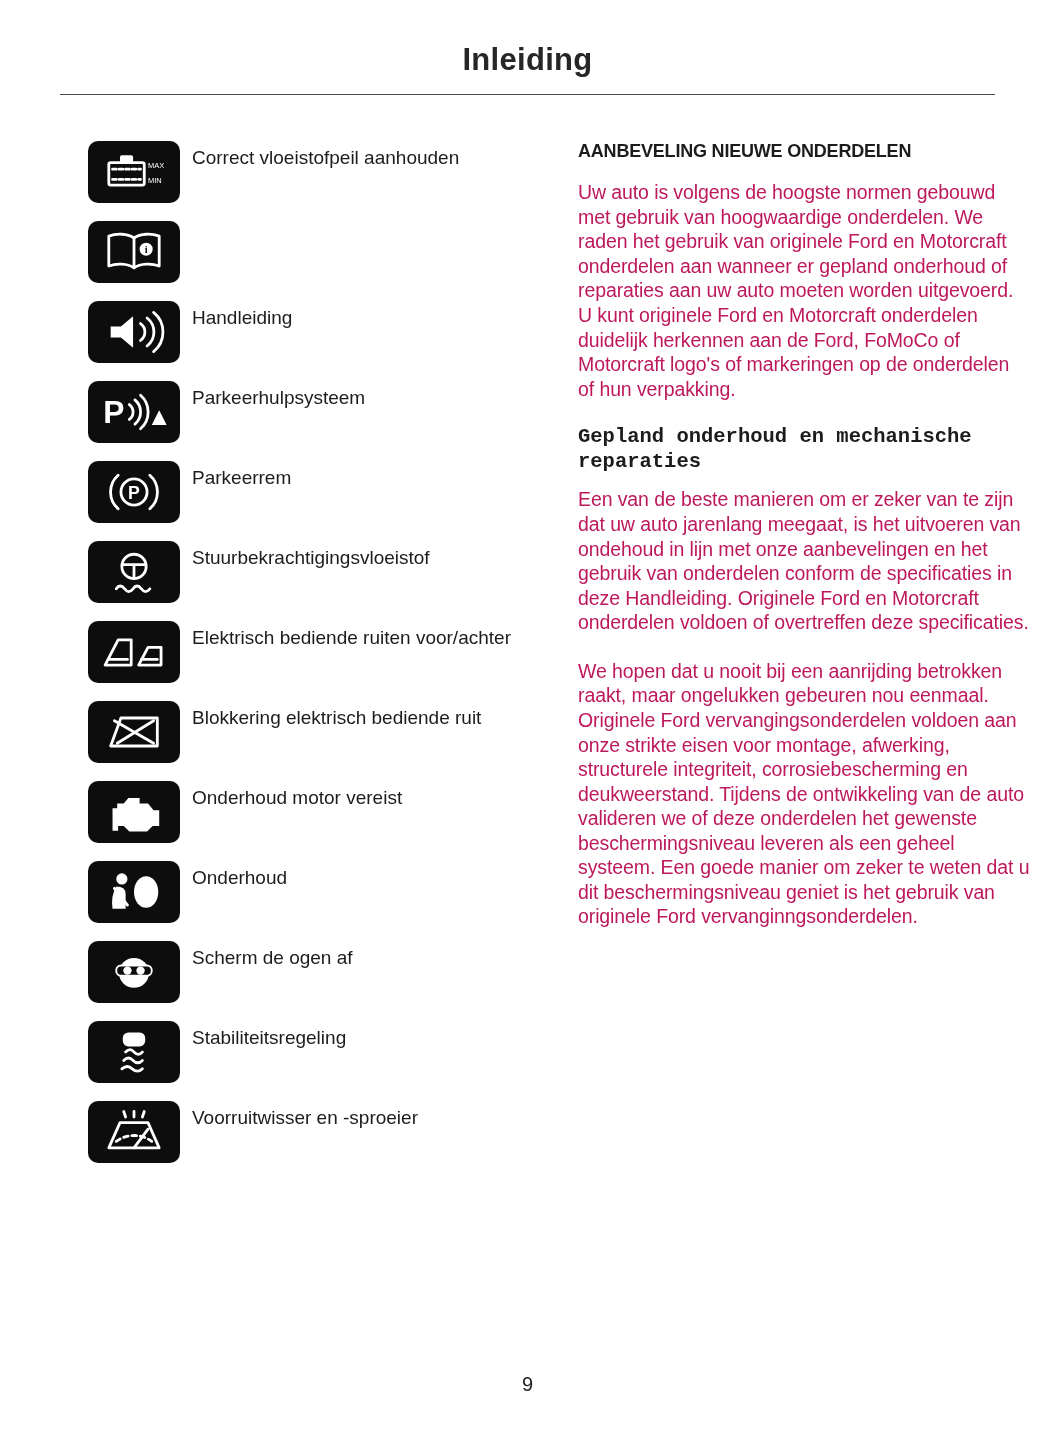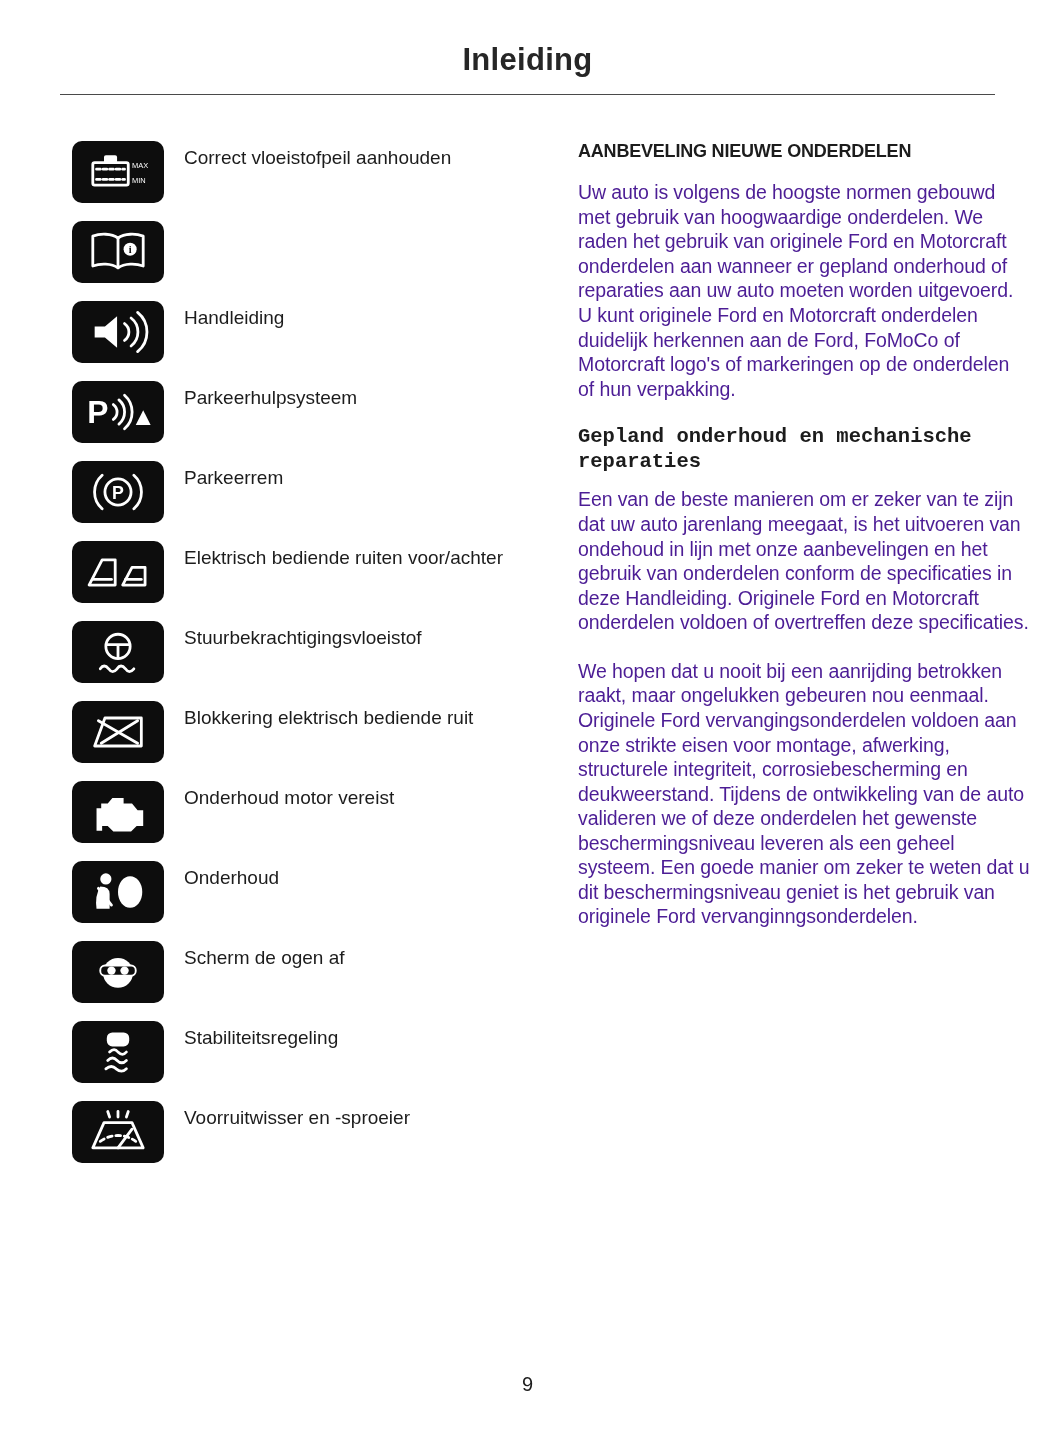--- a/index.html
+++ b/index.html
@@ -13,41 +13,41 @@
     text-align:center;font-size:31px;font-weight:bold;color:#262626;
     letter-spacing:0.3px;
   }
   .header-rule{
     border:none;border-top:1.6px solid #4a4a4a;margin:16px 60px 0 60px;
   }
   .content{
     display:flex;padding:46px 44px 0 72px;box-sizing:border-box;gap:28px;
   }
   .left-col{width:478px;flex:none;}
-  .icon-row{display:flex;gap:20px;margin-bottom:18px;align-items:flex-start;}
+  .icon-row{display:flex;gap:12px;margin-bottom:18px;align-items:flex-start;margin-left:16px;}
   .icon-box{
     width:92px;height:62px;flex:none;background:#0d0d0d;border-radius:10px;
     display:flex;align-items:center;justify-content:center;
   }
   .icon-box svg{display:block;}
   .icon-label{
     font-size:19px;line-height:1.3;padding-top:5px;color:#1c1c1c;max-width:350px;
   }
   .right-col{width:452px;flex:none;}
   .section-heading{
     font-size:18px;font-weight:bold;color:#1c1c1c;line-height:1.18;
     margin:0 0 18px 0;letter-spacing:-0.2px;
   }
   .sub-heading{
     font-size:20.5px;font-weight:bold;color:#1c1c1c;line-height:1.2;
     margin:0 0 13px 0;
     font-family:Liberation Mono, monospace;
   }
   .body-text{
-    font-size:19.5px;line-height:1.26;color:#4c1d95;margin:7px 0 24px 0;
+    font-size:19.5px;line-height:1.26;color:#be185d;margin:7px 0 24px 0;
     letter-spacing:-0.1px;
   }
   .page-number{
     position:absolute;left:0;right:0;bottom:52px;text-align:center;
     font-size:20px;color:#1c1c1c;
   }
   .ic{stroke:#fff;stroke-width:3;fill:none;stroke-linecap:round;stroke-linejoin:round;}
   .icf{fill:#fff;stroke:none;}
 </style>
 </head>
@@ -122,39 +122,39 @@
             <path class="ic" d="M28,12 a24,24 0 0 0 0,36"></path>
             <path class="ic" d="M62,12 a24,24 0 0 1 0,36"></path>
           </svg>
         </div>
         <div class="icon-label">Parkeerrem</div>
       </div>
 
       <div class="icon-row">
         <div class="icon-box">
           <svg width="84" height="56" viewBox="0 0 90 60">
+            <circle class="ic" cx="45" cy="24" r="13"></circle>
+            <line class="ic" x1="33" y1="22" x2="57" y2="22"></line>
+            <line class="ic" x1="45" y1="24" x2="45" y2="36"></line>
+            <path class="ic" d="M26,48 q4,-6 9,0 q4,6 9,0 q4,-6 9,0 q4,6 9,0" stroke-width="2.5"></path>
+          </svg>
+        </div>
+        <div class="icon-label">Stuurbekrachtigingsvloeistof</div>
+      </div>
+
+      <div class="icon-row">
+        <div class="icon-box">
+          <svg width="84" height="56" viewBox="0 0 90 60">
             <polygon class="ic" points="14,44 28,17 42,17 42,44"></polygon>
             <line class="ic" x1="18" y1="38" x2="38" y2="38" stroke-width="2.5"></line>
             <polygon class="ic" points="50,44 60,25 74,25 74,44"></polygon>
             <line class="ic" x1="53" y1="38" x2="70" y2="38" stroke-width="2.5"></line>
           </svg>
         </div>
         <div class="icon-label">Elektrisch bediende ruiten voor/achter</div>
-      </div>
-
-      <div class="icon-row">
-        <div class="icon-box">
-          <svg width="84" height="56" viewBox="0 0 90 60">
-            <circle class="ic" cx="45" cy="24" r="13"></circle>
-            <line class="ic" x1="33" y1="22" x2="57" y2="22"></line>
-            <line class="ic" x1="45" y1="24" x2="45" y2="36"></line>
-            <path class="ic" d="M26,48 q4,-6 9,0 q4,6 9,0 q4,-6 9,0 q4,6 9,0" stroke-width="2.5"></path>
-          </svg>
-        </div>
-        <div class="icon-label">Stuurbekrachtigingsvloeistof</div>
       </div>
 
       <div class="icon-row">
         <div class="icon-box">
           <svg width="84" height="56" viewBox="0 0 90 60">
             <polygon class="ic" points="20,45 31,15 70,15 70,45"></polygon>
             <line class="ic" x1="24" y1="18" x2="66" y2="42"></line>
             <line class="ic" x1="66" y1="18" x2="27" y2="42"></line>
           </svg>
         </div>

